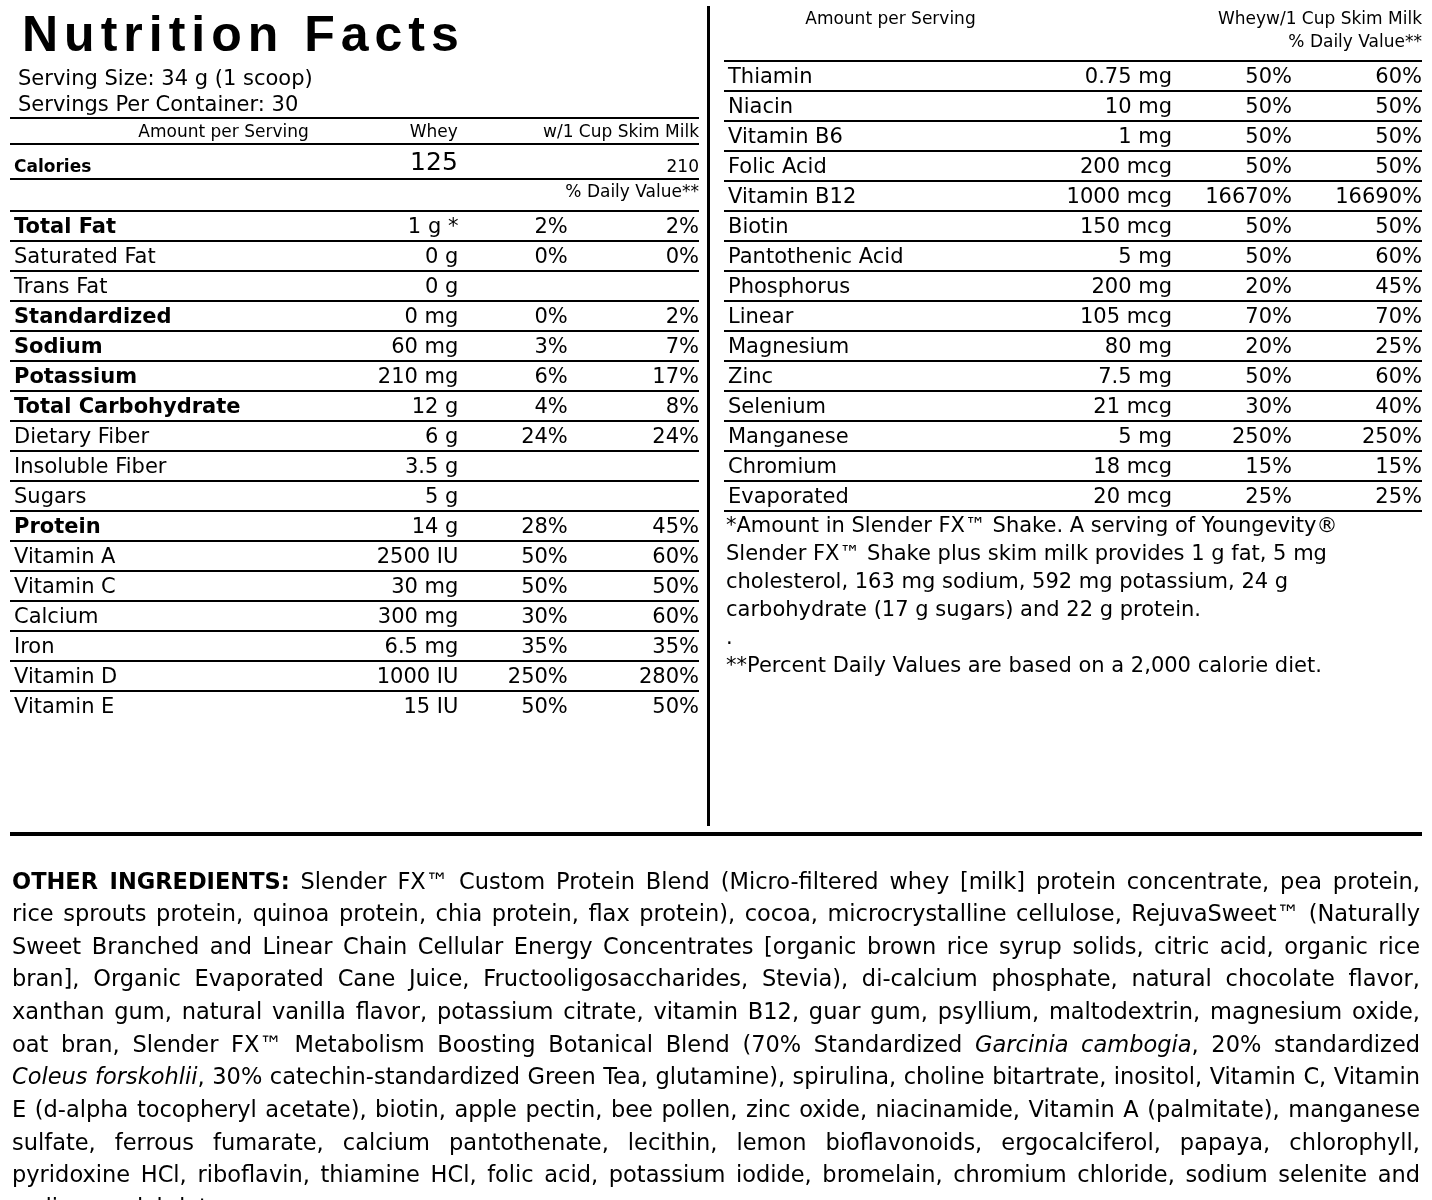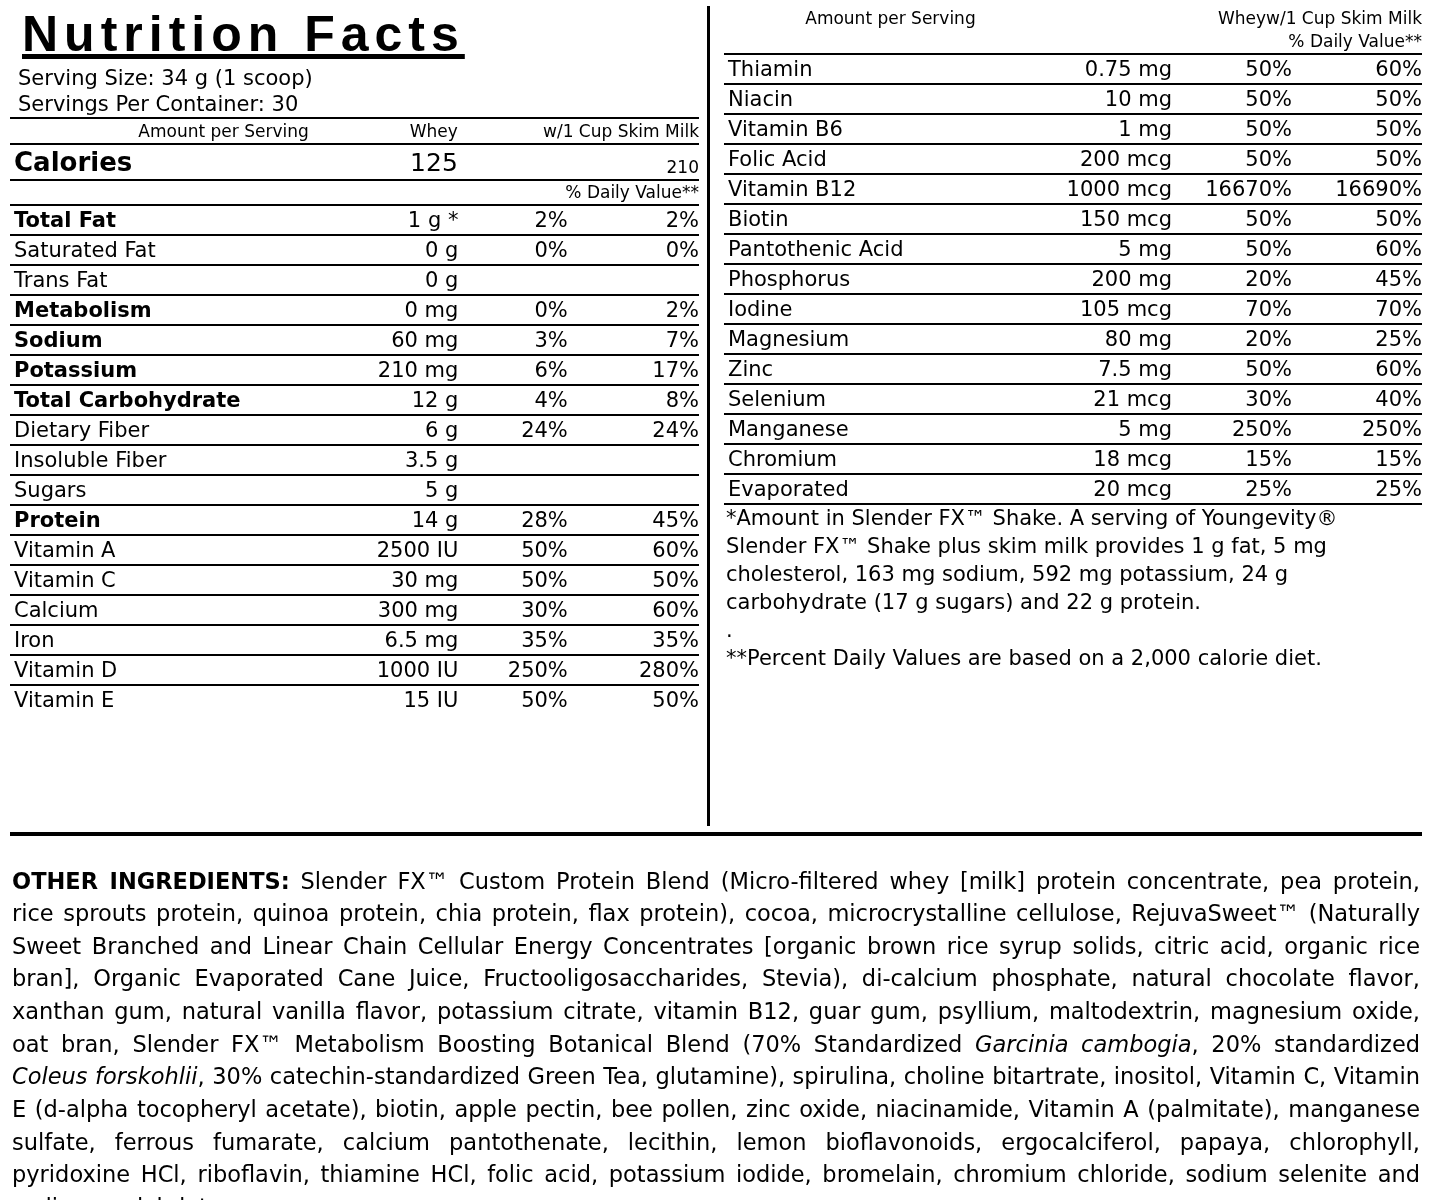--- a/index.html
+++ b/index.html
@@ -37,21 +37,20 @@
 
   
   .nf-title {
     font-family: "Liberation Sans", sans-serif;
     font-weight: bold;
     font-size: 50px;
     letter-spacing: 6px;
     line-height: 1.05;
     margin: 2px 0 4px 12px;
     white-space: nowrap;
-    text-decoration: underline;
   }
   .serving-line {
     font-size: 21px;
     line-height: 1.25;
     margin-left: 8px;
   }
 
   
   table {
     border-collapse: collapse;
@@ -66,21 +65,21 @@
     white-space: nowrap;
   }
   td.name, th.name { text-align: left; padding-left: 4px; }
   .rule-thin   { border-top: 2px solid #000; }
 
   .b { font-weight: bold; }
   .indent1 { padding-left: 26px; }
   .indent2 { padding-left: 48px; }
 
   .hdr-amount { font-size: 17px; }
-  .dv-row td { font-size: 17px; padding-top: 1px; padding-bottom: 2px; text-align: right; }
+  .dv-row td { font-size: 17px; padding-top: 1px; padding-bottom: 9px; text-align: right; }
 
   
   .lt col.c1 { width: 300px; }
   .lt col.c2 { width: 150px; }
   .lt col.c3 { width: 110px; }
   .lt col.c4 { width: 132px; }
 
   
   .rt col.c1 { width: 258px; }
   .rt col.c2 { width: 190px; }
@@ -130,21 +129,21 @@
             <col class="c3">
             <col class="c4">
         </colgroup>
         <tbody>
           <tr>
             <td class="name hdr-amount rule-thin" style="text-align:right;padding-right:0">Amount per Serving</td>
             <td class="hdr-amount rule-thin">Whey</td>
             <td class="hdr-amount rule-thin" colspan="2">w/1 Cup Skim Milk</td>
           </tr>
           <tr>
-            <td class="name b rule-thin" style="font-size:26px">Calories</td>
+            <td class="name b rule-thin" style="font-size:17px">Calories</td>
             <td class="rule-thin" style="font-size:25px">125</td>
             <td class="rule-thin"></td>
             <td class="rule-thin" style="font-size:17px">210</td>
           </tr>
           <tr class="dv-row">
             <td class="name rule-thin"></td>
             <td class="rule-thin"></td>
             <td class="rule-thin" colspan="2">% Daily Value**</td>
           </tr>
         </tbody>
@@ -170,21 +169,21 @@
               <td class=" rule-thin">0%</td>
               <td class=" rule-thin">0%</td>
             </tr>
             <tr>
               <td class="name indent1 rule-thin">Trans Fat</td>
               <td class=" rule-thin">0 g</td>
               <td class=" rule-thin"></td>
               <td class=" rule-thin"></td>
             </tr>
             <tr>
-              <td class="name b rule-thin">Metabolism</td>
+              <td class="name b rule-thin">Standardized</td>
               <td class=" rule-thin">0 mg</td>
               <td class=" rule-thin">0%</td>
               <td class=" rule-thin">2%</td>
             </tr>
             <tr>
               <td class="name b rule-thin">Sodium</td>
               <td class=" rule-thin">60 mg</td>
               <td class=" rule-thin">3%</td>
               <td class=" rule-thin">7%</td>
             </tr>
@@ -339,21 +338,21 @@
               <td class=" rule-thin">50%</td>
               <td class=" rule-thin">60%</td>
             </tr>
             <tr>
               <td class="name rule-thin">Phosphorus</td>
               <td class=" rule-thin">200 mg</td>
               <td class=" rule-thin">20%</td>
               <td class=" rule-thin">45%</td>
             </tr>
             <tr>
-              <td class="name rule-thin">Iodine</td>
+              <td class="name rule-thin">Linear</td>
               <td class=" rule-thin">105 mcg</td>
               <td class=" rule-thin">70%</td>
               <td class=" rule-thin">70%</td>
             </tr>
             <tr>
               <td class="name rule-thin">Magnesium</td>
               <td class=" rule-thin">80 mg</td>
               <td class=" rule-thin">20%</td>
               <td class=" rule-thin">25%</td>
             </tr>

